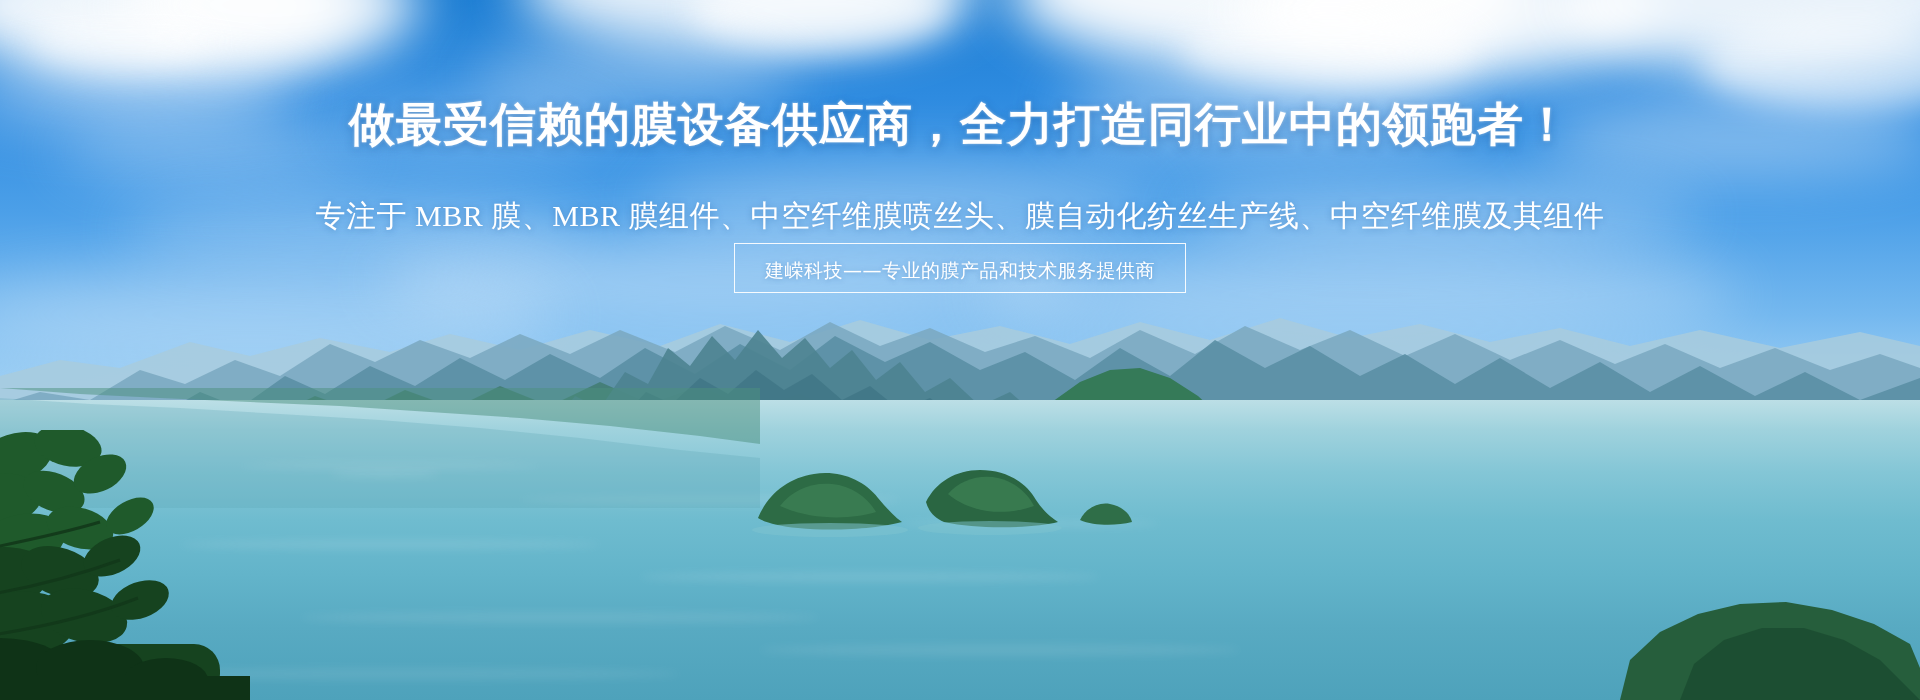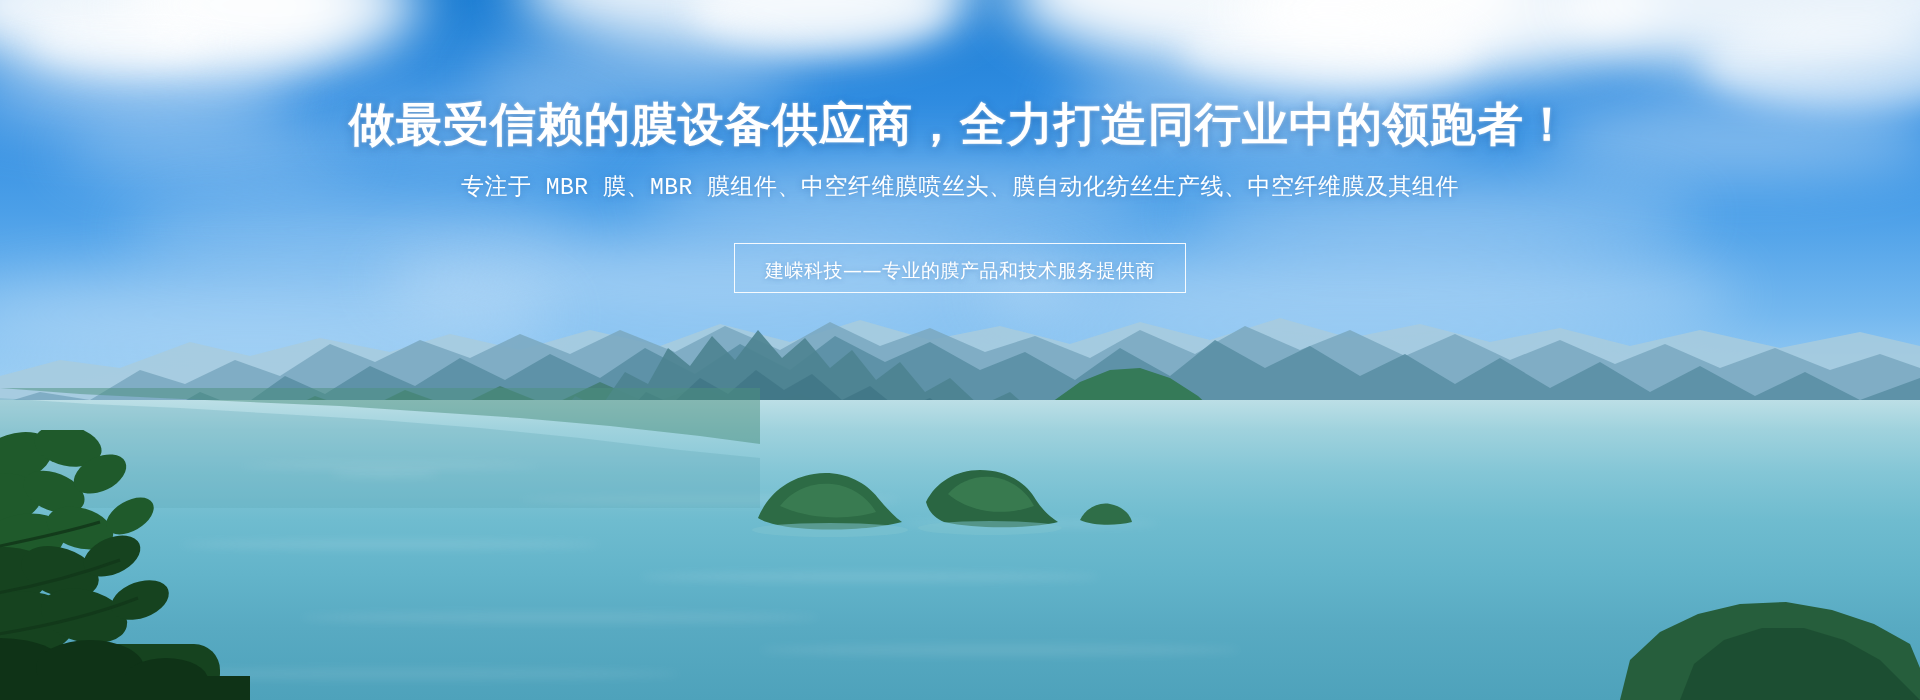--- a/index.html
+++ b/index.html
@@ -32,24 +32,24 @@
 
   .headline {
     position:absolute; left:0; top:99px; width:1920px;
     text-align:center; color:#ffffff;
     font-family:"DejaVu Sans","Liberation Sans",sans-serif;
     font-size:46px; font-weight:bold; letter-spacing:1px; line-height:1.12;
     text-shadow:0 2px 10px rgba(20,80,150,.45), 0 0 3px rgba(255,255,255,.6);
     white-space:nowrap;
   }
   .subtitle {
-    position:absolute; left:0; top:171px; width:1920px;
+    position:absolute; left:0; top:196px; width:1920px;
     text-align:center; color:#ffffff;
-    font-family:Liberation Mono, monospace;
-    font-size:23px; font-weight:normal; letter-spacing:.5px;
+    font-family:Liberation Serif, serif;
+    font-size:30px; font-weight:normal; letter-spacing:.5px;
     text-shadow:0 1px 6px rgba(30,90,160,.4);
     white-space:nowrap;
   }
   .tagline-wrap { position:absolute; left:0; top:243px; width:1920px; text-align:center; }
   .tagline {
     display:inline-block; padding:15px 30px 10px;
     border:1px solid rgba(255,255,255,.92);
     color:#ffffff; font-family:"DejaVu Sans","Liberation Sans",sans-serif;
     font-size:19px; letter-spacing:.5px; line-height:1.2;
     text-shadow:0 1px 5px rgba(30,90,160,.35);

